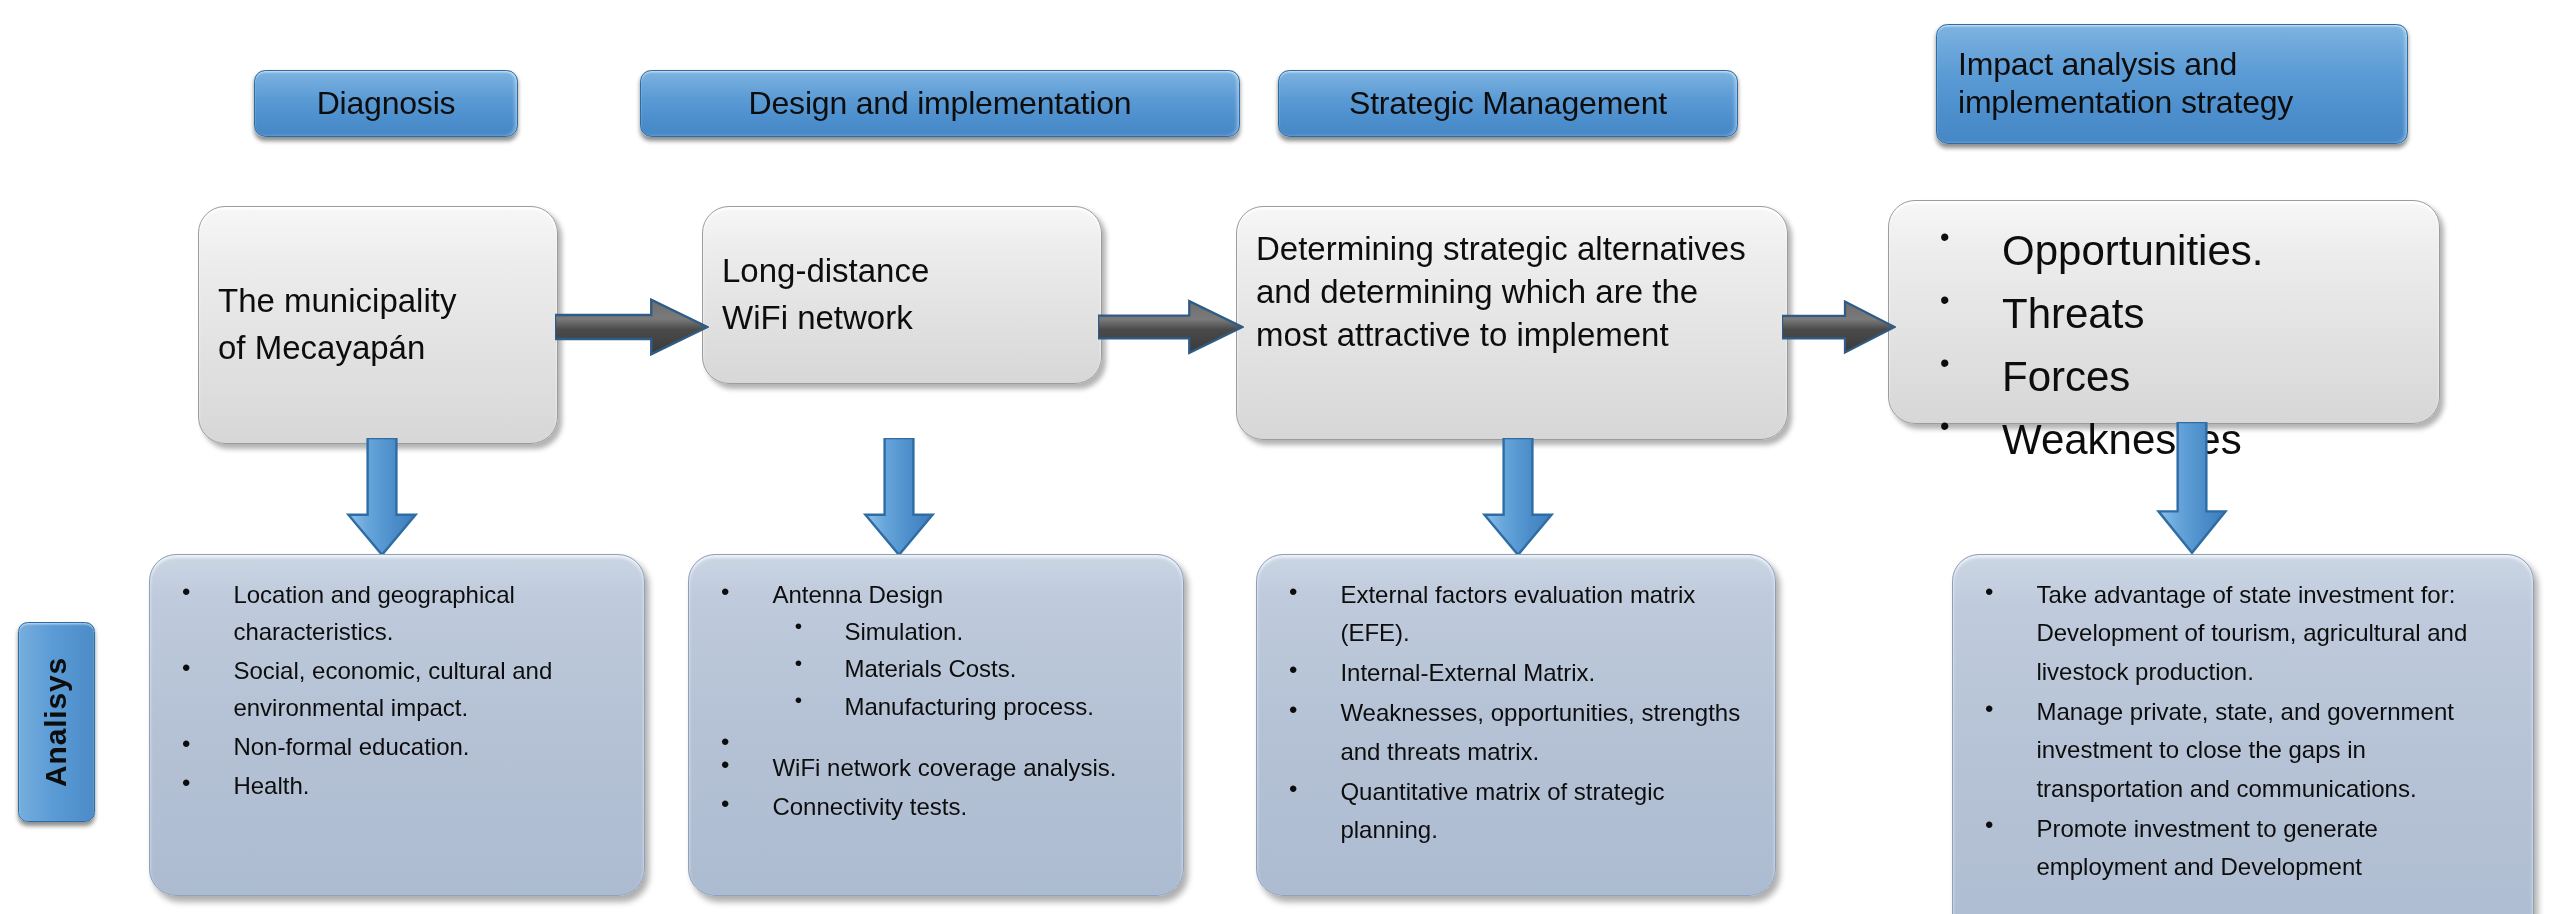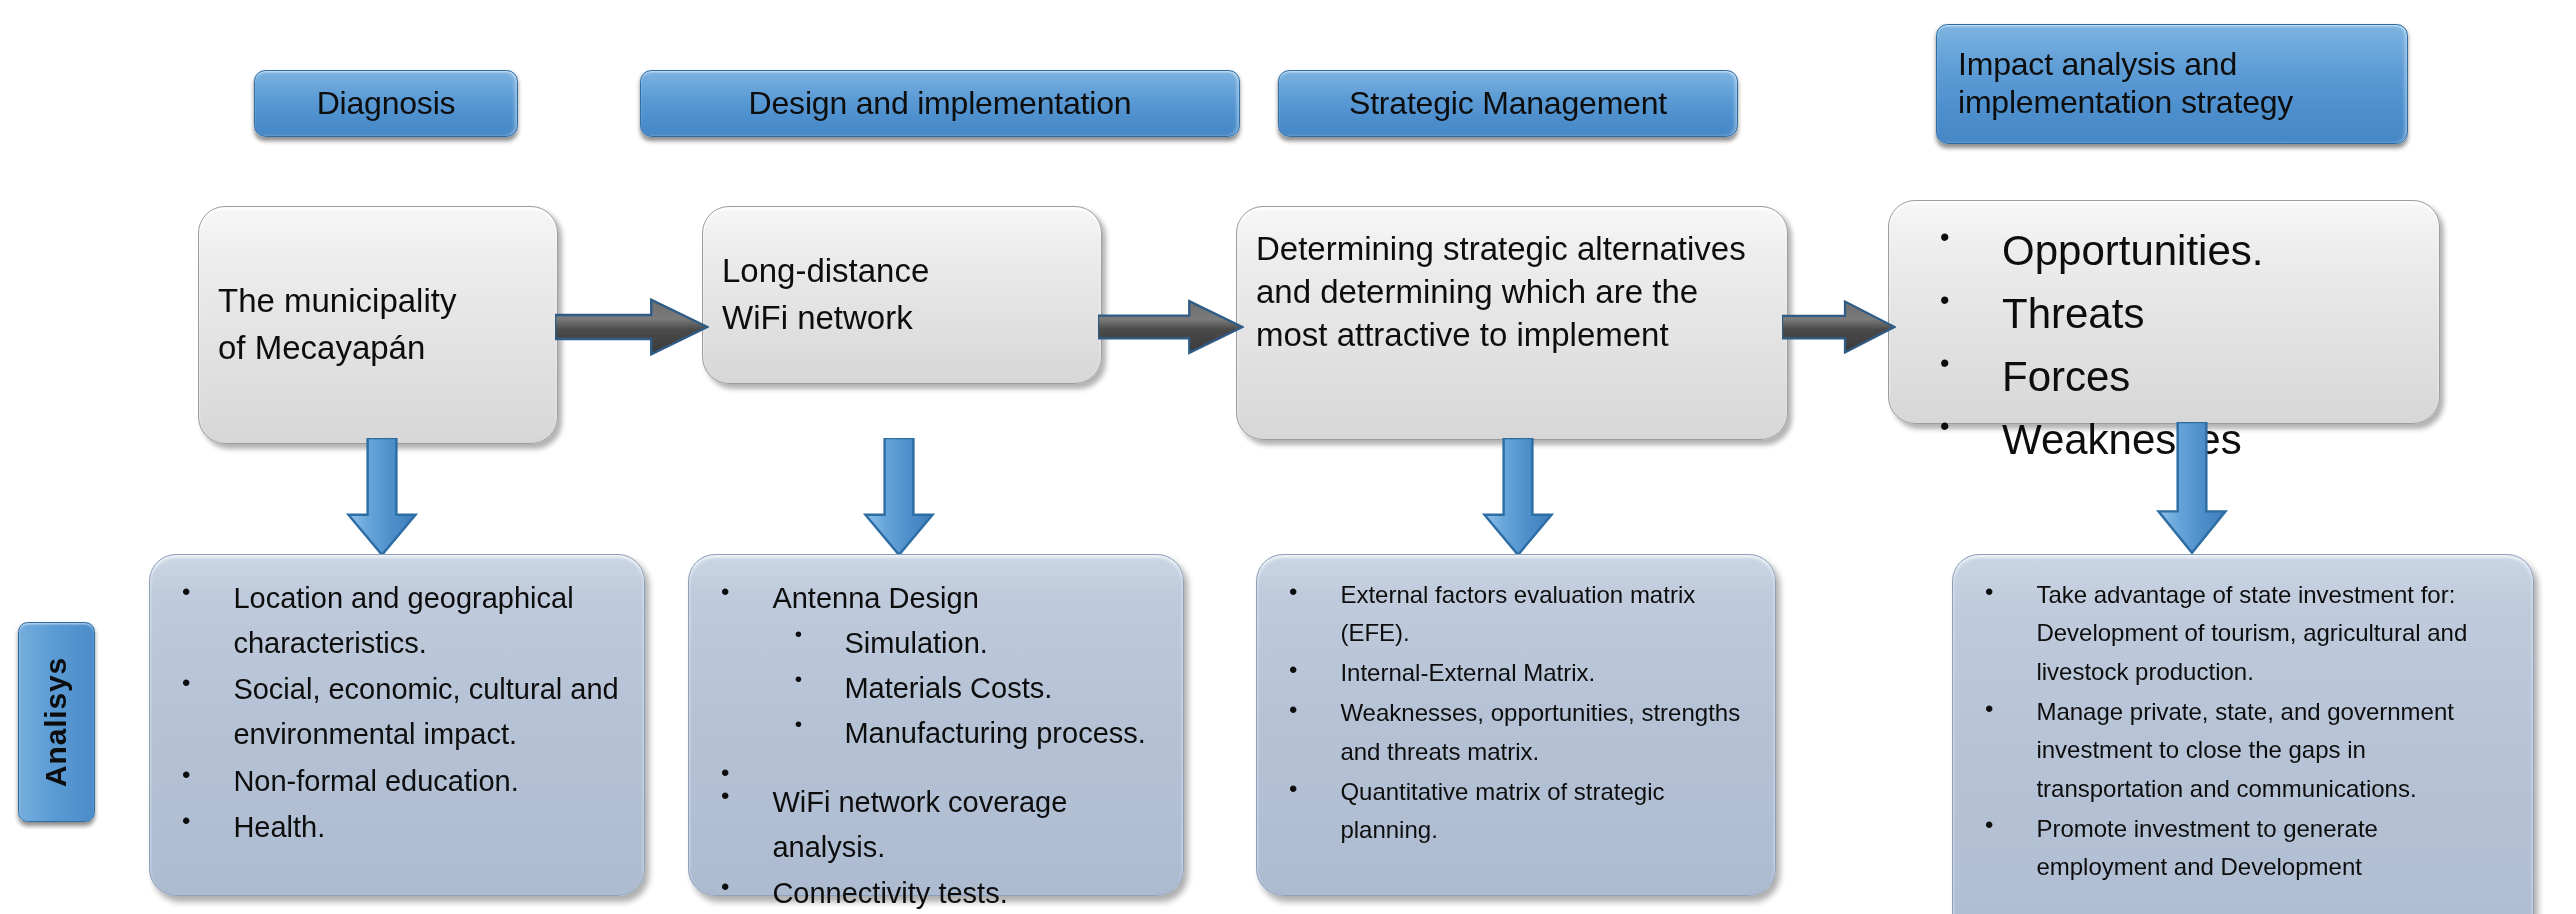--- a/index.html
+++ b/index.html
@@ -115,21 +115,21 @@
     position: relative;
     padding-left: 72px;
   }
   .detail-list .sub > li::before {
     content: "•";
     position: absolute;
     left: 22.4px;
     top: -3.2px;
     font-size: 21px;
   }
-  .d-size-lg { font-size: 29px; line-height: 1.55; }
+  .d-size-lg { font-size: 24px; line-height: 1.55; }
   .d-size-md { font-size: 24px; line-height: 1.60; }
   .spacer-row { height: 21px; }
 
   
   .side-tab {
     border-radius: 9.6px;
     background: linear-gradient(90deg, #76AEDD 0%, #5B9BD5 45%, #4B8CC9 100%);
     border: 1.6px solid #2E6DA4;
     box-shadow: 0 3.2px 4px rgba(0,0,0,0.45), inset 0 1.6px 1.6px rgba(255,255,255,0.5);
     display: flex;

